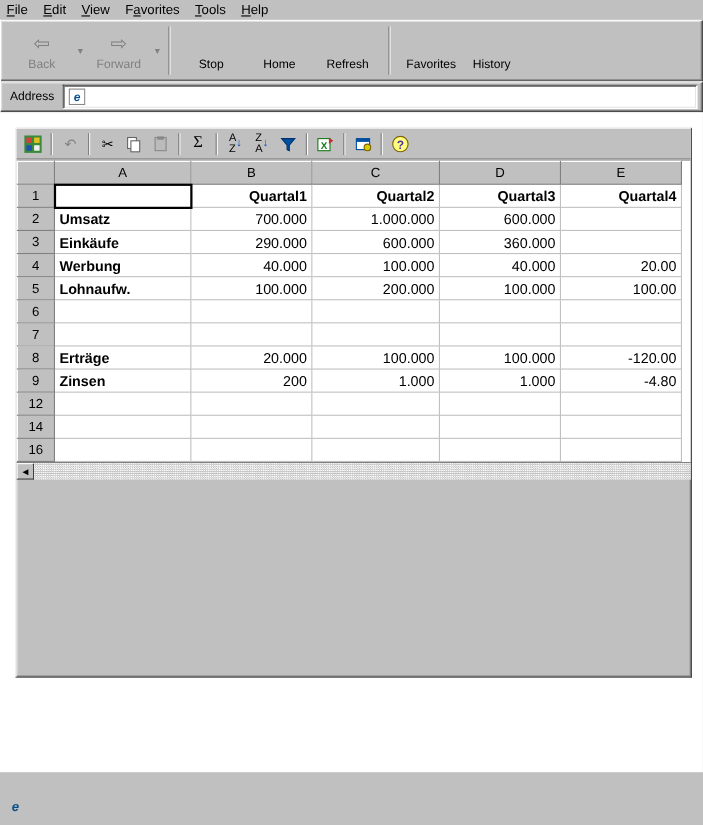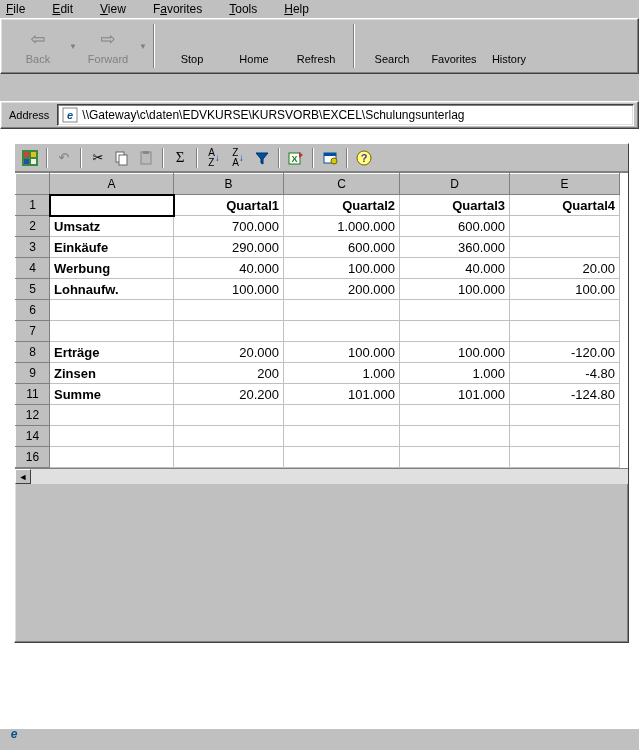--- a/index.html
+++ b/index.html
@@ -26,21 +26,21 @@
     border-right: 1px solid #fff;
     border-bottom: 1px solid #fff;
     box-shadow: inset 1px 1px 0 #808080, inset -1px -1px 0 #dfdfdf;
   }
 
   
   .menubar {
     background: #c0c0c0;
     padding: 2px 6px;
     display: flex;
-    gap: 27px;
+    gap: 14px;
     font-size: 12px;
   }
   .menubar span { cursor: default; }
   .menubar span u { text-decoration: underline; }
 
   
   .toolbar-main {
     background: #c0c0c0;
     padding: 2px 6px;
     display: flex;
@@ -70,21 +70,20 @@
   }
 
   
   .addressbar {
     background: #c0c0c0;
     padding: 2px 4px;
     display: flex;
     align-items: center;
     gap: 4px;
     border-top:1px solid #fff;
-    margin-top:27px;
   }
   .addressbar .lbl { padding: 0 4px; font-size:11px; }
   .addressbar .field {
     flex: 1;
     background: #fff;
     height: 22px;
     display:flex; align-items:center;
     gap:4px;
     padding: 0 4px;
     font-size:12px;
@@ -265,30 +264,20 @@
           <path d="M8 10a4 4 0 1 1 0 4" fill="none" stroke="#1a7a1a" stroke-width="2"></path>
           <path d="M8 8l-2 2 2 2" fill="none" stroke="#1a7a1a" stroke-width="2"></path>
         </svg>
     </span>
     <span class="lbl">Refresh</span>
   </div>
   <div class="tb-sep"></div>
   <div class="tb-btn">
     <span class="glyph">
       <svg viewBox="0 0 24 24">
-          <circle cx="14" cy="8" r="6" fill="none" stroke="#505050" stroke-width="1.5"></circle>
-          <circle cx="10" cy="13" r="4" fill="none" stroke="#505050" stroke-width="2"></circle>
-          <line x1="13" y1="16" x2="18" y2="21" stroke="#505050" stroke-width="2"></line>
-        </svg>
-    </span>
-    <span class="lbl">Search</span>
-  </div>
-  <div class="tb-btn">
-    <span class="glyph">
-      <svg viewBox="0 0 24 24">
           <path d="M4 4h14v16l-7-4-7 4z" fill="none" stroke="#505050" stroke-width="1.5"></path>
           <text x="12" y="13" font-size="10" text-anchor="middle" fill="#505050">✶</text>
         </svg>
     </span>
     <span class="lbl">Favorites</span>
   </div>
   <div class="tb-btn" style="width:48px;overflow:hidden">
     <span class="glyph">
       <svg viewBox="0 0 24 24">
           <circle cx="12" cy="12" r="9" fill="none" stroke="#505050" stroke-width="1.5"></circle>
@@ -301,21 +290,20 @@
 
 <div class="addressbar raised">
   <span class="lbl">Address</span>
   <div class="field sunken">
     <span class="ie-glyph">
       <svg viewBox="0 0 16 16">
           <rect x="1" y="1" width="14" height="14" fill="#fff" stroke="#888"></rect>
           <text x="8" y="12" font-size="11" font-style="italic" font-weight="bold" text-anchor="middle" fill="#0a528b">e</text>
         </svg>
     </span>
-    <span>\\Gateway\c\daten\EDVKURSE\KURSVORB\EXCEL\Schulungsunterlag</span>
   </div>
 </div>
 
 <div class="doc">
   <div class="excel raised">
 
     <div class="xl-tb">
       <div class="btn">
         <svg viewBox="0 0 16 16">
             <rect width="16" height="16" fill="#3a8a3a"></rect>
@@ -469,28 +457,20 @@
             </tr>
             <tr>
               <td class="rowhdr">9</td>
               <td class="bold">Zinsen</td>
               <td class="num">200</td>
               <td class="num">1.000</td>
               <td class="num">1.000</td>
               <td class="num">-4.80</td>
             </tr>
             <tr>
-              <td class="rowhdr">11</td>
-              <td class="bold">Summe</td>
-              <td class="num">20.200</td>
-              <td class="num">101.000</td>
-              <td class="num">101.000</td>
-              <td class="num">-124.80</td>
-            </tr>
-            <tr>
               <td class="rowhdr">12</td>
               <td></td>
               <td class="num"></td>
               <td class="num"></td>
               <td class="num"></td>
               <td class="num"></td>
             </tr>
             <tr>
               <td class="rowhdr">14</td>
               <td></td>

